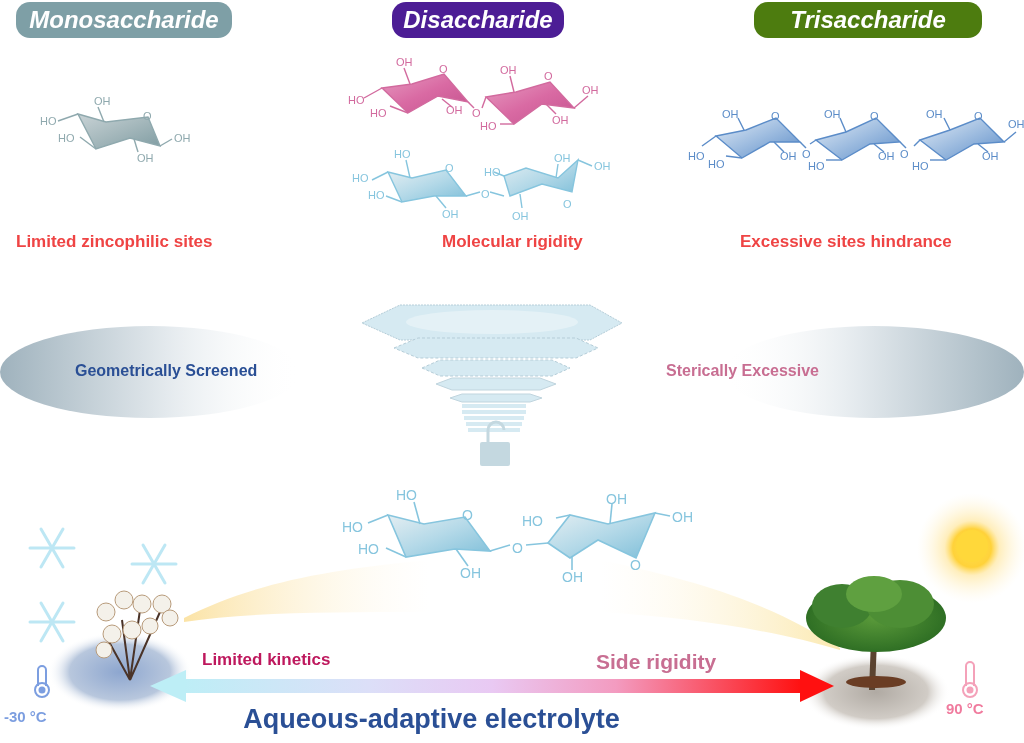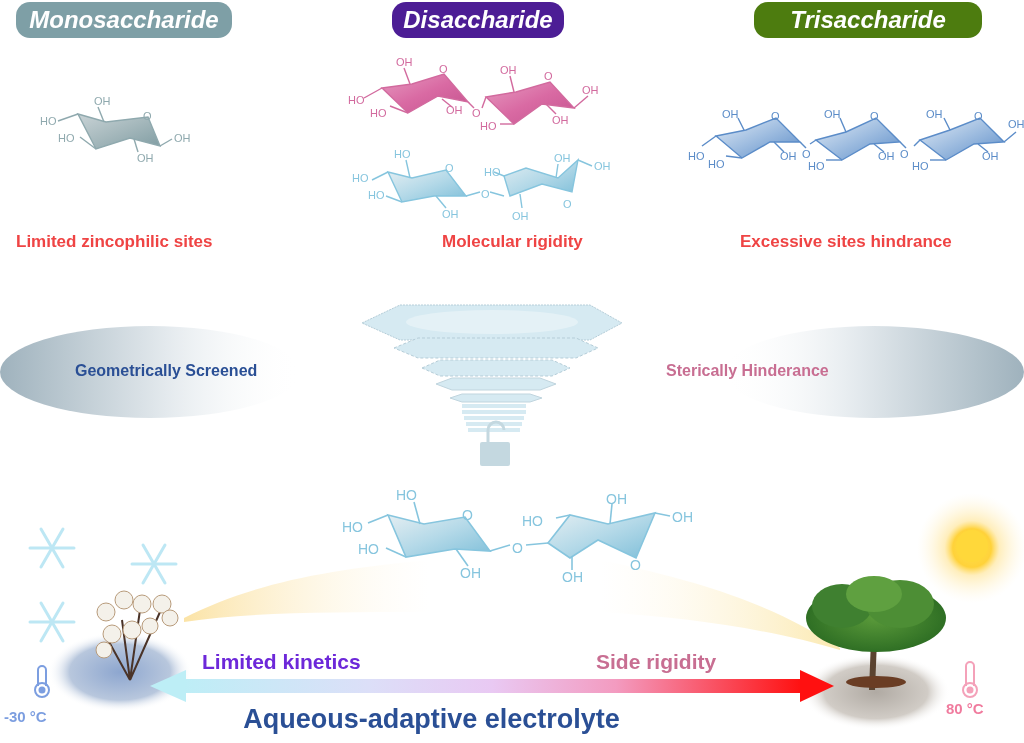--- a/index.html
+++ b/index.html
@@ -305,20 +305,20 @@
     <circle cx="970" cy="690" r="7"></circle>
     <circle cx="970" cy="690" r="3.5" fill="#f4a1b9" stroke="none"></circle>
   </g>
 </svg>
 
 <div class="caption" style="left:16px; top:232px;">Limited zincophilic sites</div>
 <div class="caption" style="left:414px; top:232px;margin-left:28px;">Molecular rigidity</div>
 <div class="caption" style="left:740px; top:232px;">Excessive sites hindrance</div>
 
 <div class="mid-label" style="left:75px; top:362px; color:#2a4f95;">Geometrically Screened</div>
-<div class="mid-label" style="left:666px; top:362px; color:#c86e92;">Sterically Hinderance</div>
-
-<div class="mid-label" style="left:202px; top:650px; color:#6d28d9; font-size:21px;">Limited kinetics</div>
+<div class="mid-label" style="left:666px; top:362px; color:#c86e92;">Sterically Excessive</div>
+
+<div class="mid-label" style="left:202px; top:650px; color:#be185d; font-size:17px;">Limited kinetics</div>
 <div class="mid-label" style="left:596px; top:650px; color:#c86e92; font-size:21px;">Side rigidity</div>
 <div class="bottom-title">Aqueous-adaptive electrolyte</div>
 
 <div class="temp" style="left:4px; top:708px; color:#7c9ee0;">-30 °C</div>
-<div class="temp" style="left:946px; top:700px; color:#f07b9e;">80 °C</div>
+<div class="temp" style="left:946px; top:700px; color:#f07b9e;">90 °C</div>
 
 </body></html>

